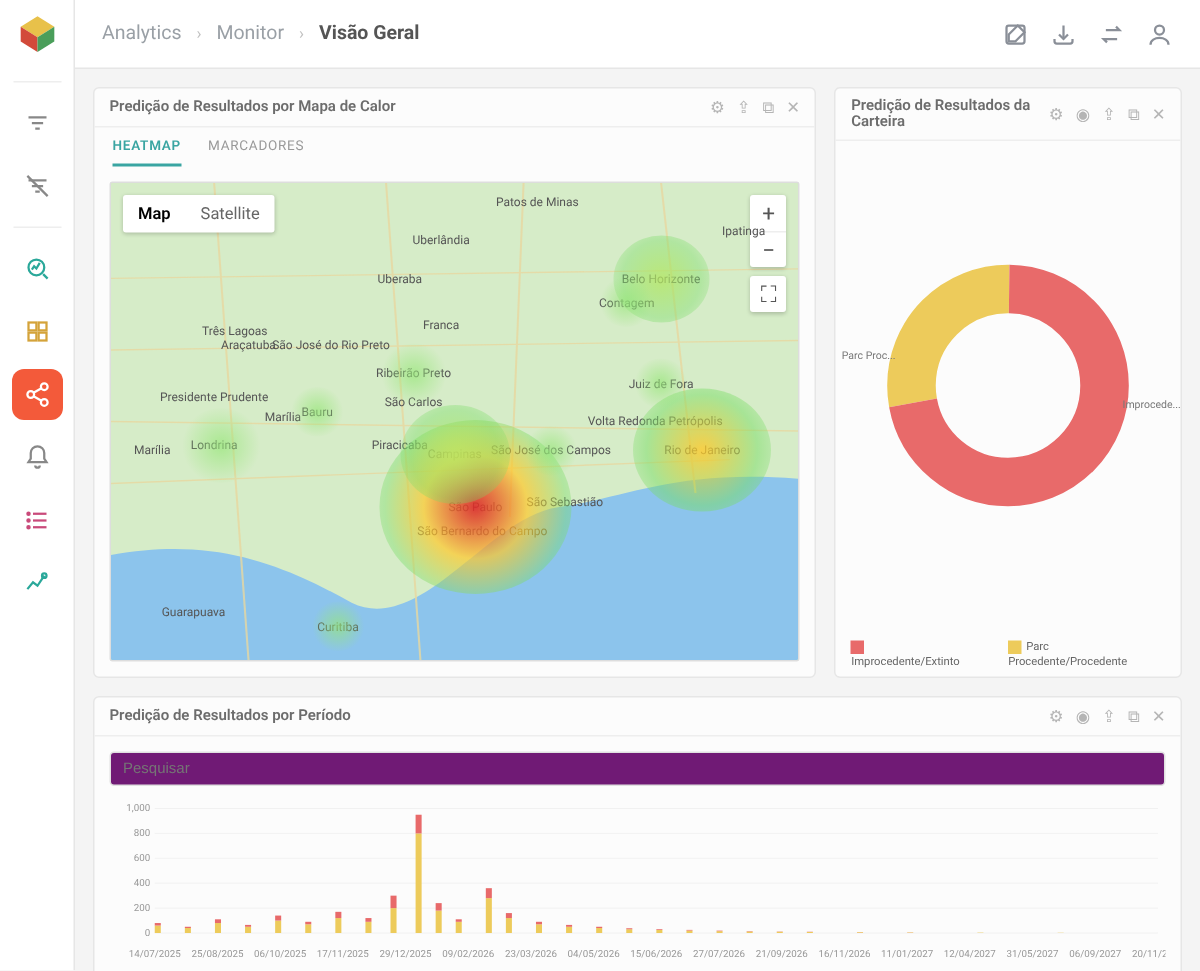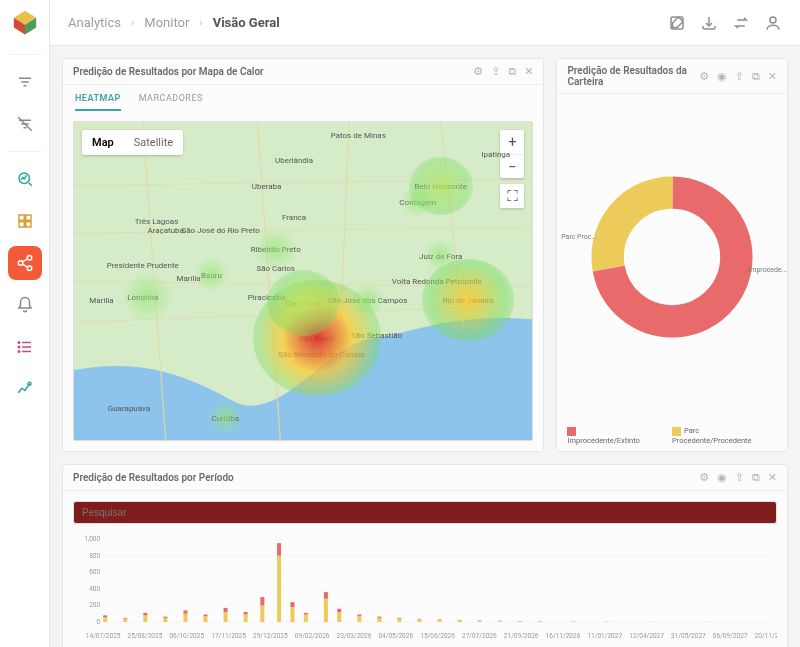--- a/index.html
+++ b/index.html
@@ -48,21 +48,21 @@
   .donut-wrap{display:flex;flex-direction:column;align-items:center;justify-content:center;flex:1;padding:10px;}
   .donut{position:relative;width:170px;height:170px;}
   .donut svg{width:100%;height:100%;}
   .donut-label{position:absolute;font-size:7px;color:#777;white-space:nowrap;}
   .dl1{top:36%;left:-26px;}
   .dl2{top:55%;right:-30px;margin-left:23px;}
   .legend{display:flex;justify-content:flex-end;gap:23px;padding:6px 10px;font-size:7.5px;color:#666;}
   .legend .sw{display:inline-block;width:9px;height:9px;margin-right:3px;vertical-align:middle;}
   
   .panel.wide{grid-column:1/-1;}
-  .search{margin:10px;border:1px solid #e0e0e0;background:#7f1d1d;border-radius:3px;padding:5px 8px;font-size:10px;color:#999;}
+  .search{margin:10px;border:1px solid #e0e0e0;background:#701a75;border-radius:3px;padding:5px 8px;font-size:10px;color:#999;}
   .bar-chart{height:110px;position:relative;margin:0 10px 6px 10px;}
   .bar-chart svg{width:100%;height:100%;}
   .axis-tick{font-size:6.5px;fill:#999;}
 </style>
 </head>
 <body>
 
 <div class="app">
 
   <div class="sidebar">

